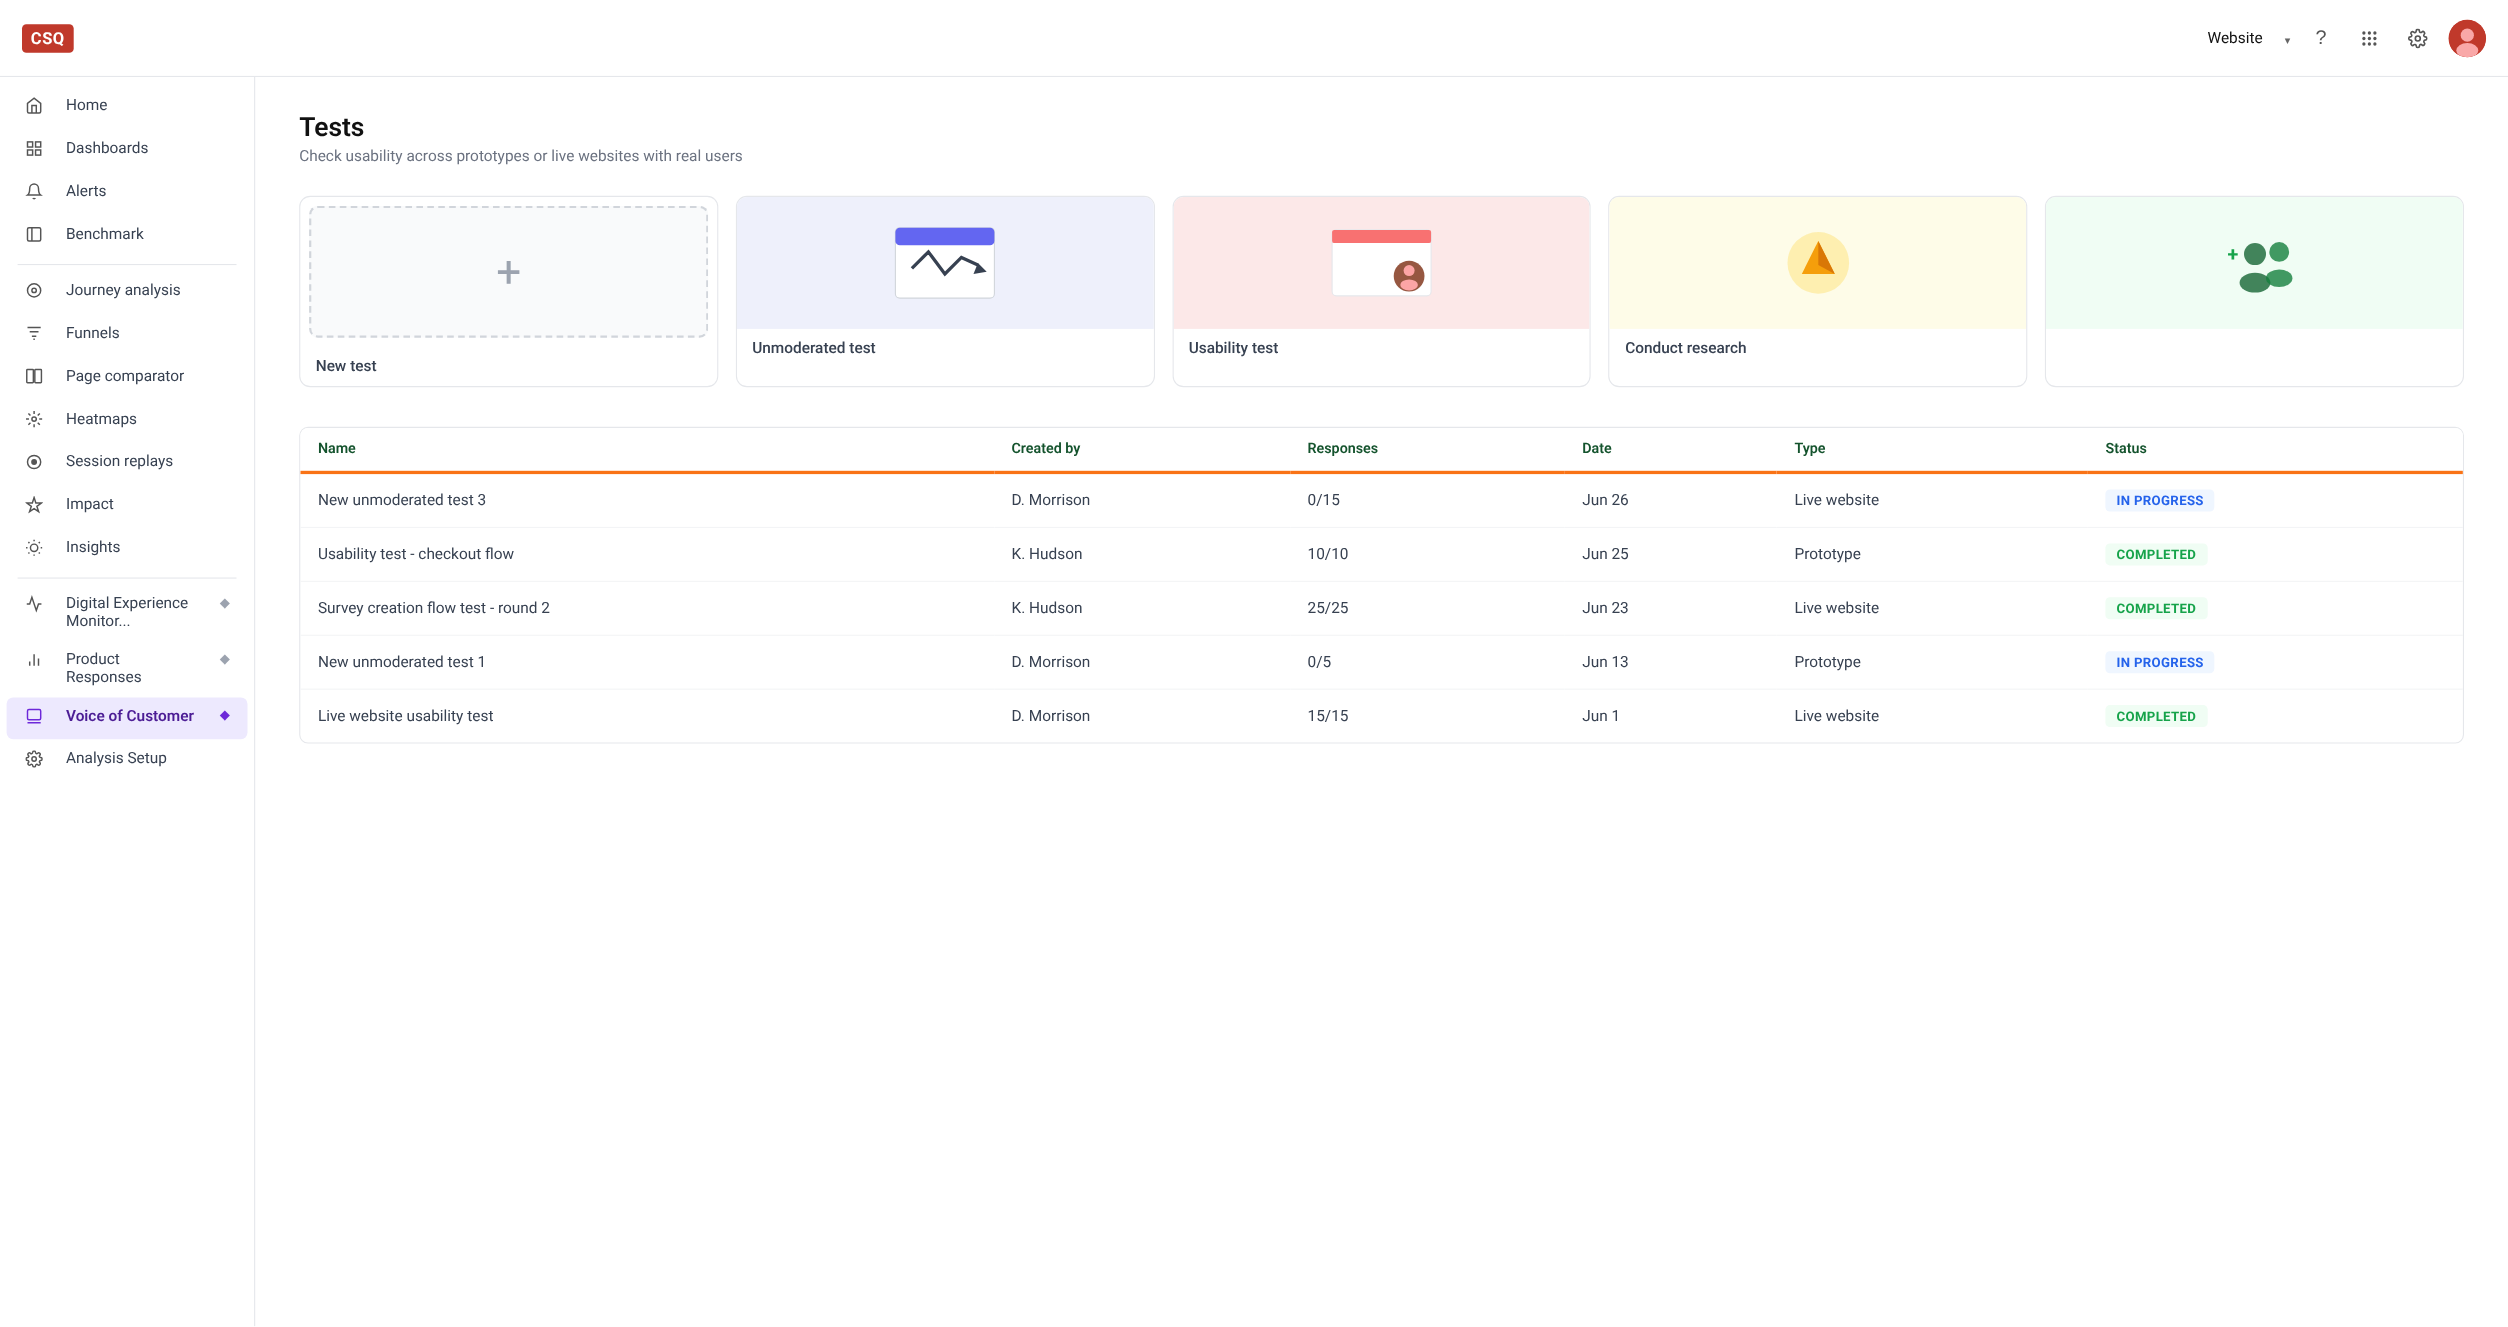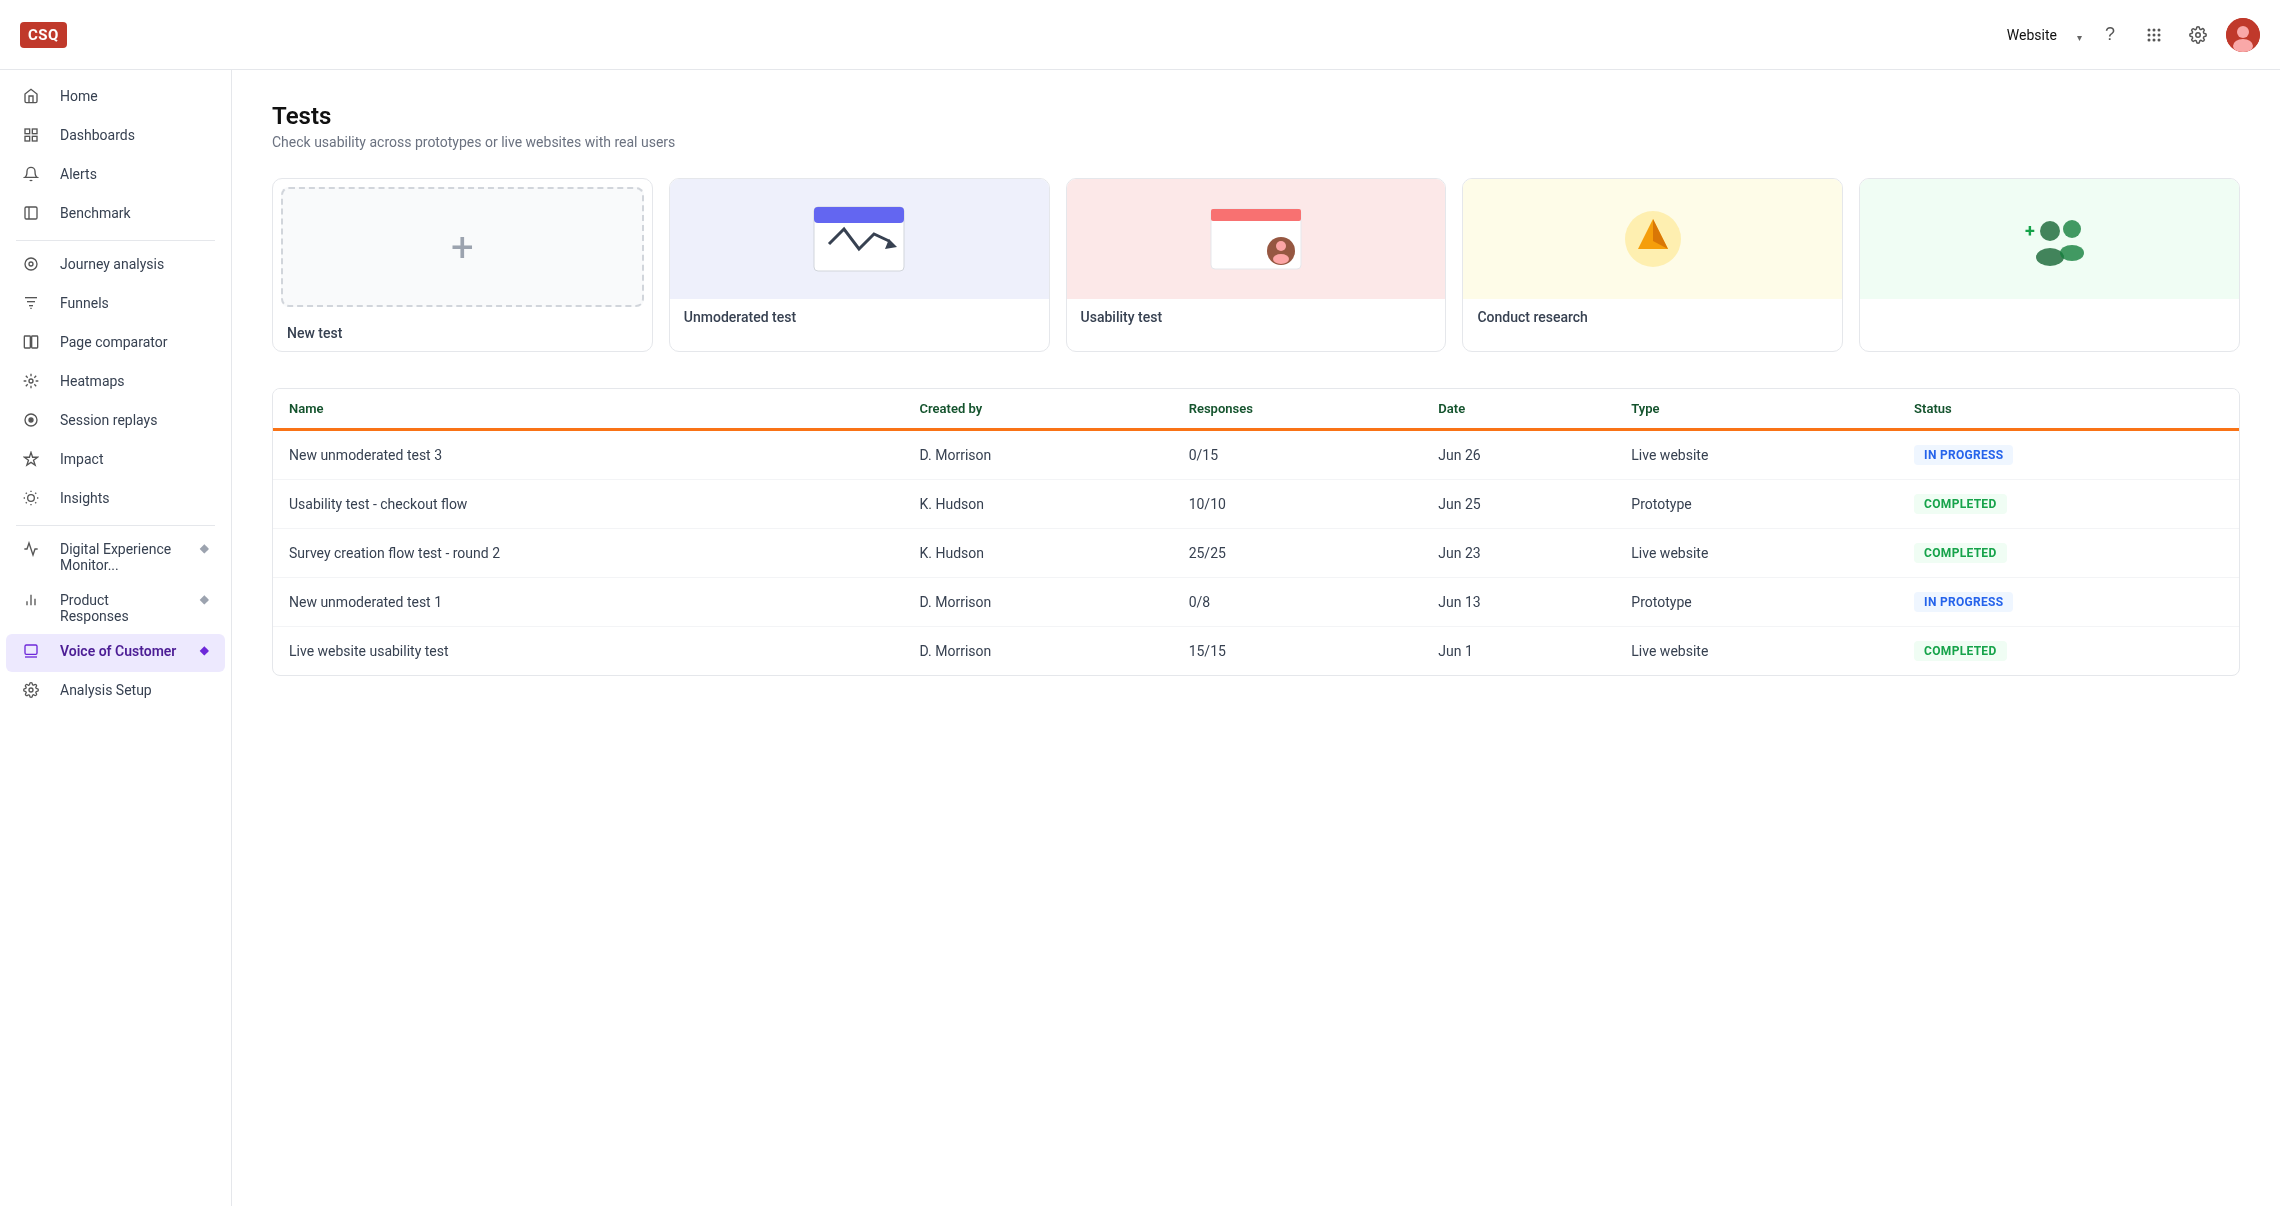--- a/index.html
+++ b/index.html
@@ -516,21 +516,21 @@
     <td>Survey creation flow test - round 2</td>
     <td>K. Hudson</td>
     <td>25/25</td>
     <td>Jun 23</td>
     <td>Live website</td>
     <td><span class="status-badge status-completed">COMPLETED</span></td>
   </tr>
             <tr>
     <td>New unmoderated test 1</td>
     <td>D. Morrison</td>
-    <td>0/8</td>
+    <td>0/5</td>
     <td>Jun 13</td>
     <td>Prototype</td>
     <td><span class="status-badge status-in-progress">IN PROGRESS</span></td>
   </tr>
             <tr>
     <td>Live website usability test</td>
     <td>D. Morrison</td>
     <td>15/15</td>
     <td>Jun 1</td>
     <td>Live website</td>

